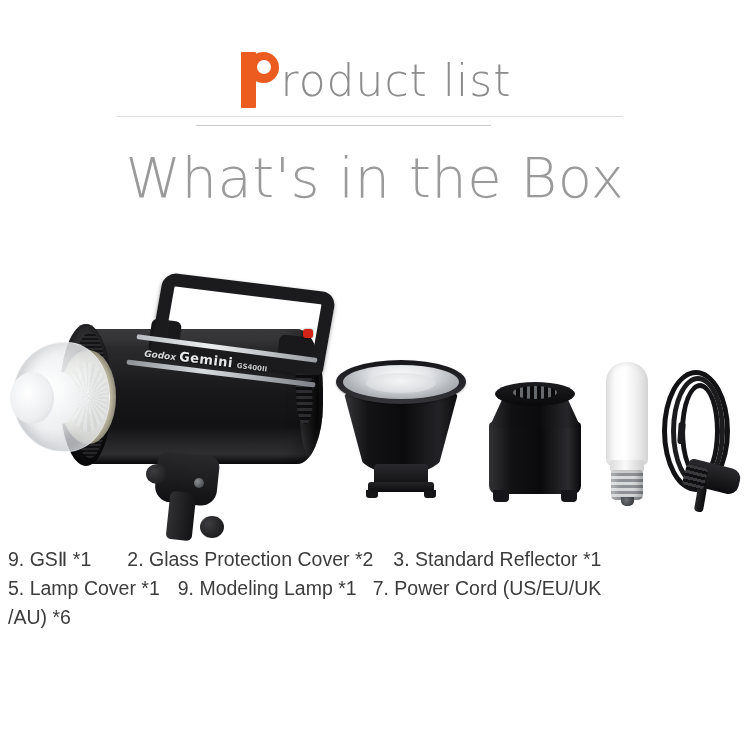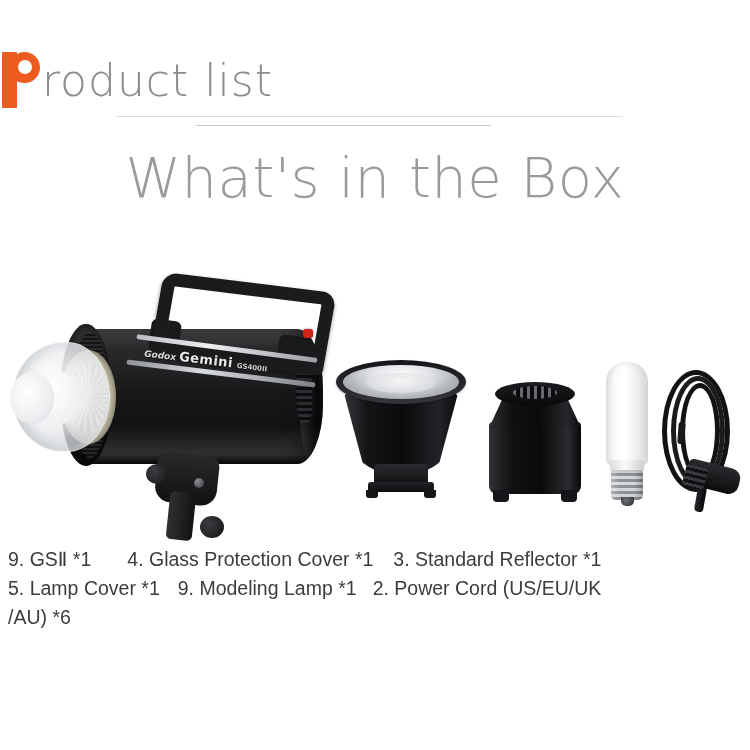--- a/index.html
+++ b/index.html
@@ -19,20 +19,21 @@
     background: #ffffff;
     overflow: hidden;
   }
 
   
   .header {
     position: absolute;
     left: 0;
     top: 52px;
     width: 750px;
+    text-align: center;
   }
   .brandline {
     display: inline-block;
     position: relative;
     white-space: nowrap;
     line-height: 1;
   }
   .brand-p {
     display: inline-block;
     position: relative;
@@ -719,23 +720,23 @@
       <div class="tie"></div>
       <div class="plug-tail"></div>
       <div class="plug"></div>
       <div class="plug-grip"></div>
     </div>
 
   </div>
 
   <div class="captions">
     <div class="capline">
-      <span class="item">9. GSⅡ *1</span><span class="gap-a"></span><span class="item">4. Glass Protection Cover *1</span><span class="gap-b"></span><span class="item">3. Standard Reflector *1</span>
+      <span class="item">9. GSⅡ *1</span><span class="gap-a"></span><span class="item">2. Glass Protection Cover *2</span><span class="gap-b"></span><span class="item">3. Standard Reflector *1</span>
     </div>
     <div class="capline">
-      <span class="item">5. Lamp Cover *1</span><span class="gap-c"></span><span class="item">9. Modeling Lamp *1</span><span class="gap-d"></span><span class="item">2. Power Cord (US/EU/UK</span>
+      <span class="item">5. Lamp Cover *1</span><span class="gap-c"></span><span class="item">9. Modeling Lamp *1</span><span class="gap-d"></span><span class="item">7. Power Cord (US/EU/UK</span>
     </div>
     <div class="capline">
       <span class="item">/AU) *6</span>
     </div>
   </div>
 
 </div>
 
 </body></html>

